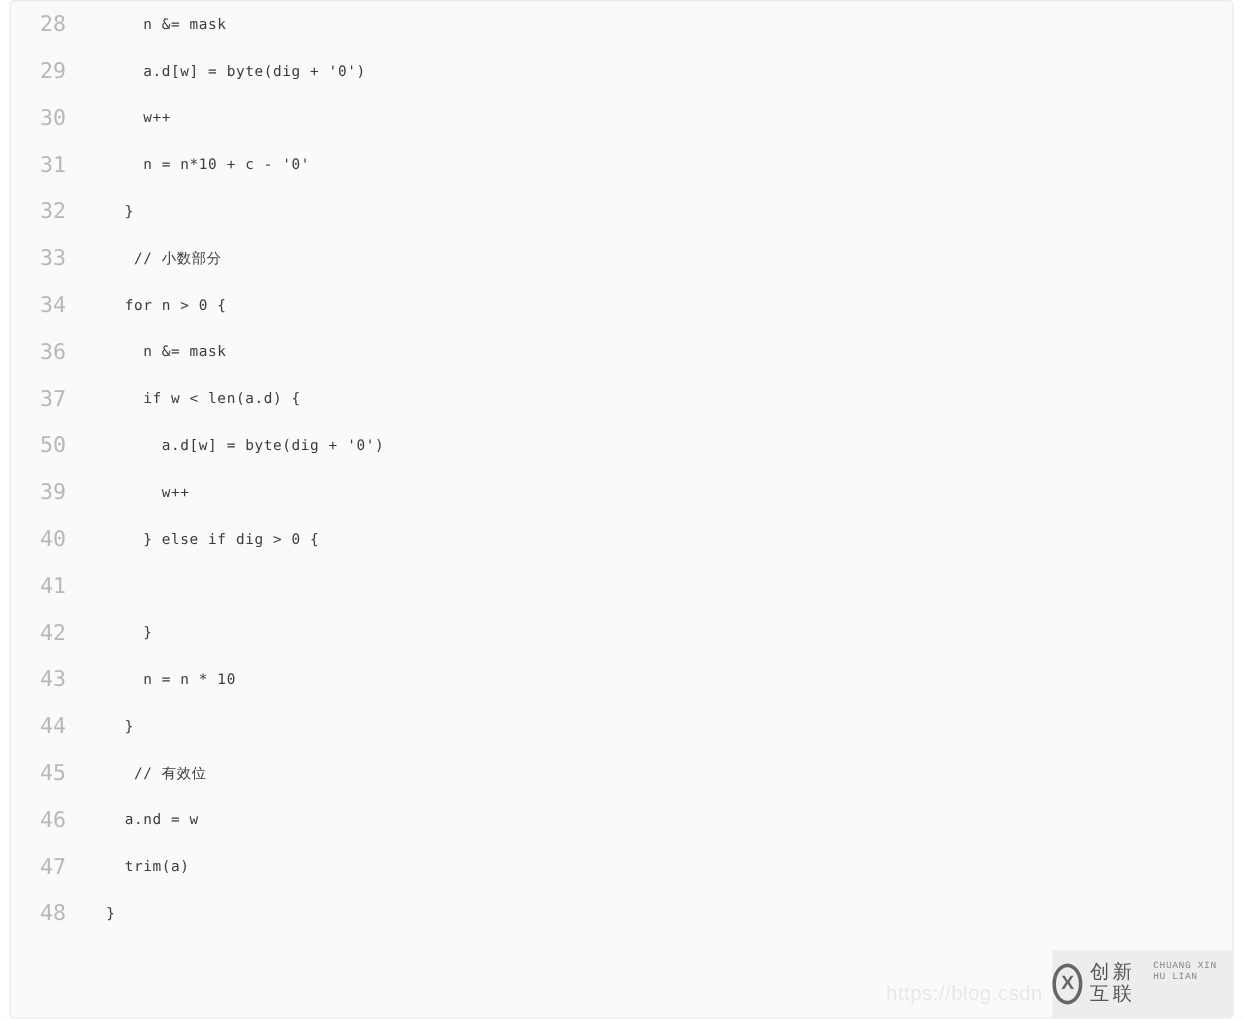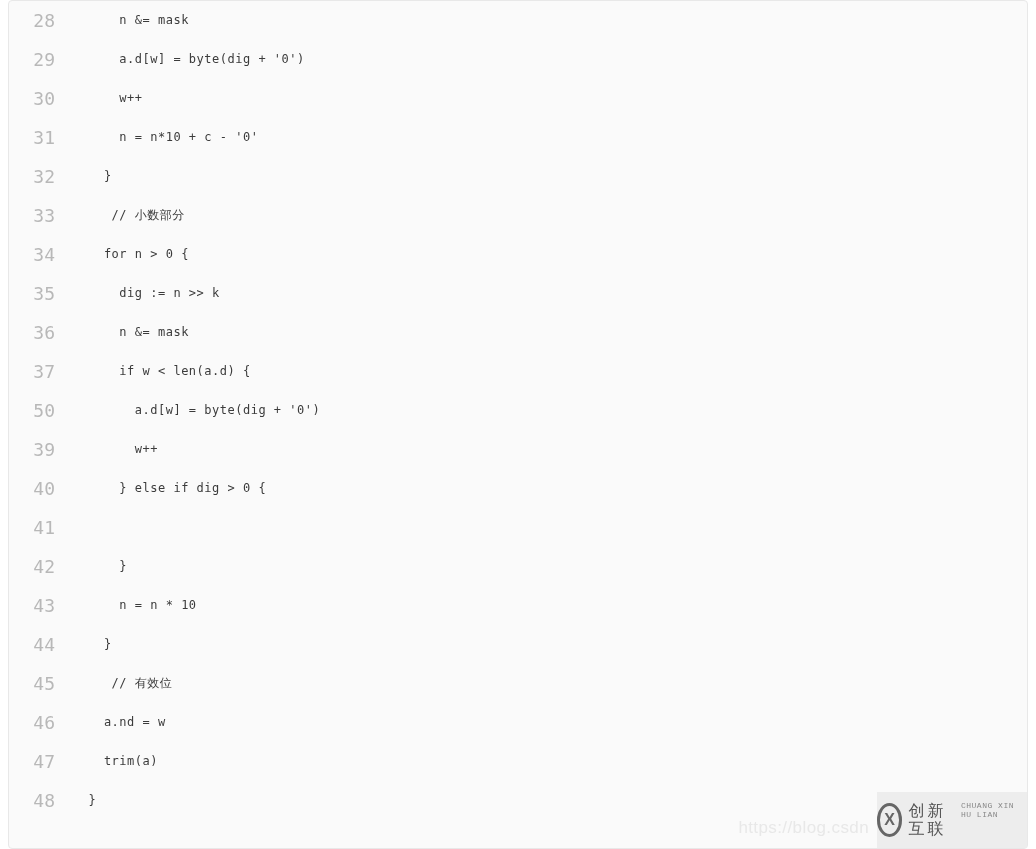--- a/index.html
+++ b/index.html
@@ -130,24 +130,20 @@
       </div>
       <div class="line">
         <div class="gutter">33</div>
         <div class="code">     // 小数部分</div>
       </div>
       <div class="line">
         <div class="gutter">34</div>
         <div class="code">    for n &gt; 0 {</div>
       </div>
       <div class="line">
-        <div class="gutter">35</div>
-        <div class="code">      dig := n &gt;&gt; k</div>
-      </div>
-      <div class="line">
         <div class="gutter">36</div>
         <div class="code">      n &amp;= mask</div>
       </div>
       <div class="line">
         <div class="gutter">37</div>
         <div class="code">      if w &lt; len(a.d) {</div>
       </div>
       <div class="line">
         <div class="gutter">50</div>
         <div class="code">        a.d[w] = byte(dig + '0')</div>

